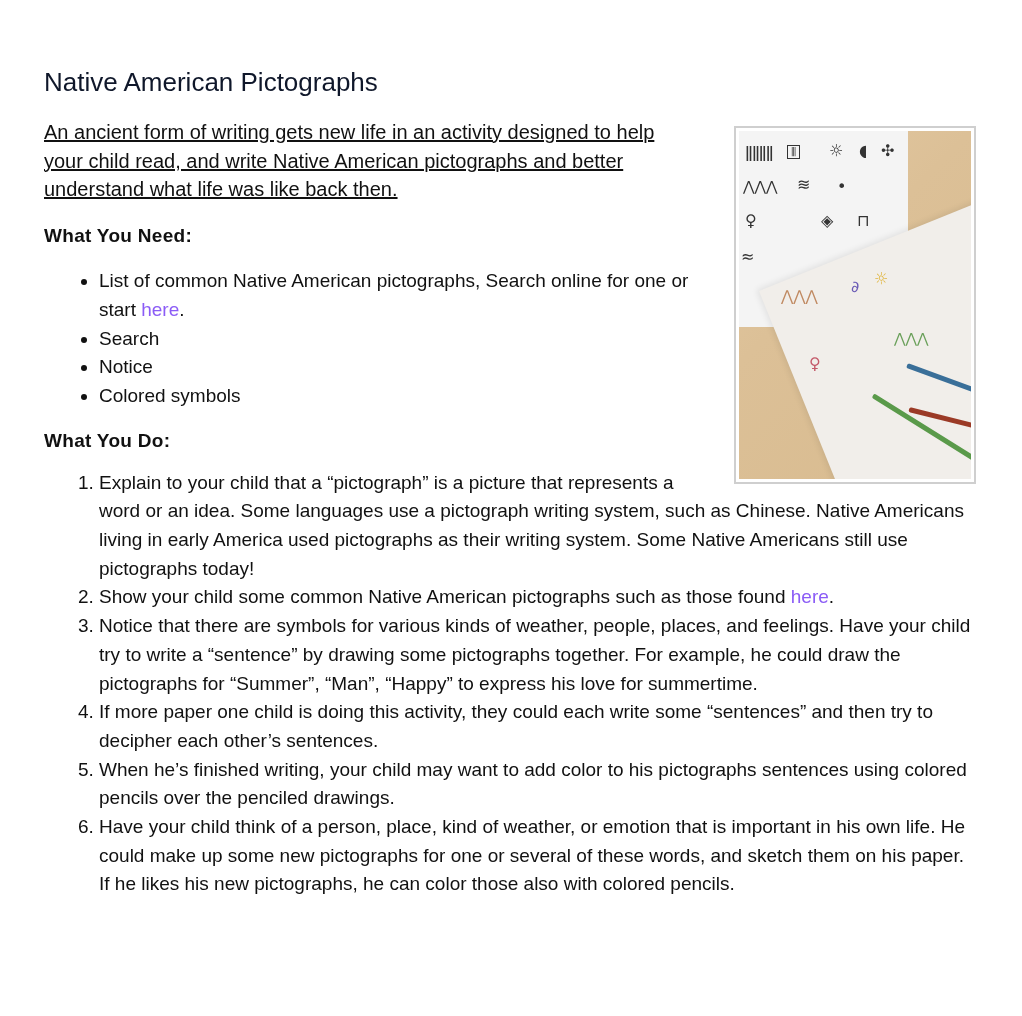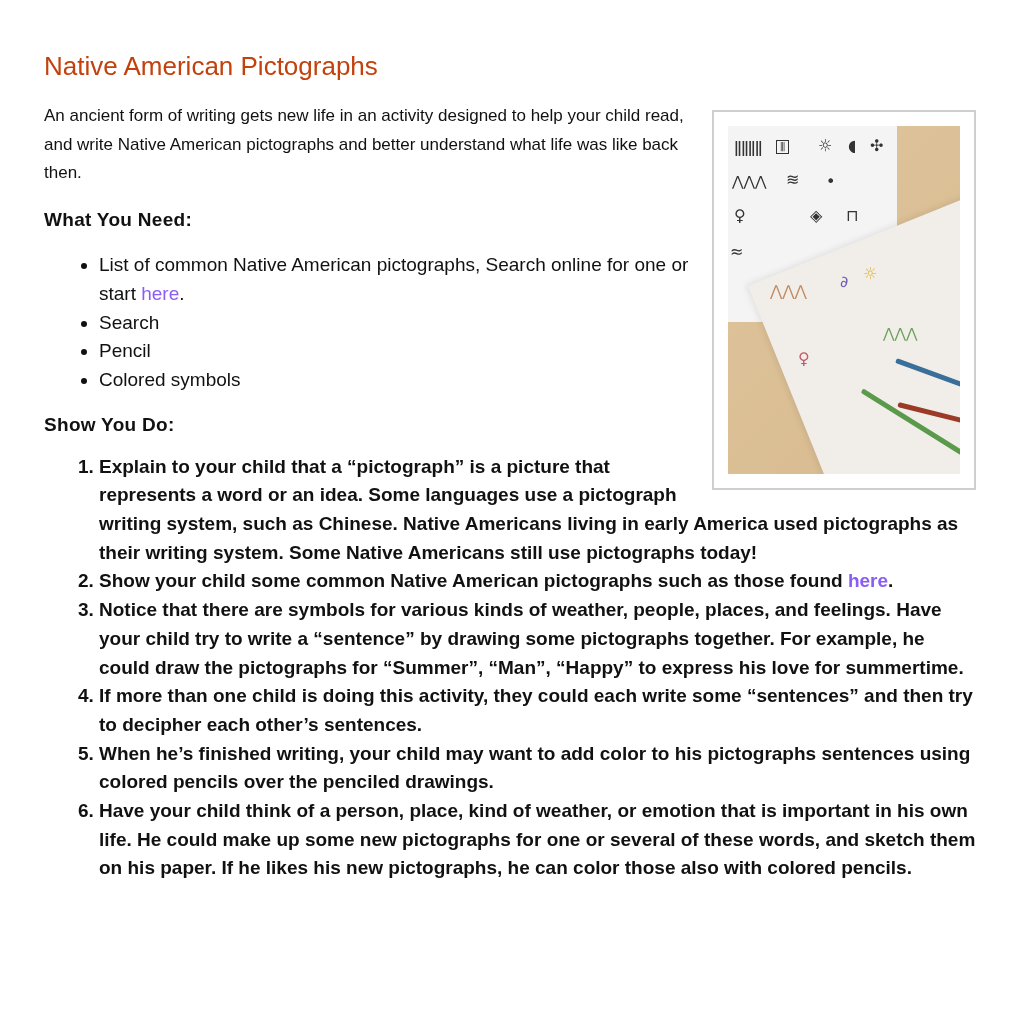--- a/index.html
+++ b/index.html
@@ -18,39 +18,40 @@
     .page {
       position: absolute;
       left: 44px;
       top: 48px;
       width: 932px;
     }
     h1 {
       font-family: "Liberation Sans", sans-serif;
       font-weight: normal;
       font-size: 26px;
-      margin: 0 0 18px 0;
+      margin: 16px 0 18px 0;
       line-height: 36px;
-      color: #c2410c;
+      color: #0f172a;
     }
     .float-img {
       float: right;
       width: 232px;
       height: 348px;
       border: 2px solid #cfcfcf;
-      padding: 14px;
+      padding: 3px;
       margin: 8px 0 10px 20px;
       background: #fff;
       box-sizing: content-box;
     }
     p.intro {
-      font-size: 17px;
+      font-size: 20px;
       line-height: 28.7px;
       margin: 8px 0 18px 0;
       width: 640px;
+      text-decoration: underline;
     }
     h3 {
       font-size: 19px;
       font-weight: bold;
       margin: 12px 0 17px 0;
       line-height: 28px;
       letter-spacing: 0.3px;
     }
     ul.needs {
       margin: 0 0 16px 0;
@@ -59,21 +60,20 @@
       line-height: 28.7px;
       list-style: disc;
     }
     ul.needs li { padding-left: 0; }
     ol.steps {
       margin: 14px 0 0 0;
       padding-left: 55px;
       font-size: 19px;
       line-height: 28.7px;
       width: 877px;
-      font-weight: bold;
     }
     a.here {
       color: #8b5cf6;
       text-decoration: none;
     }
     
     .photo {
       position: relative;
       width: 232px;
       height: 348px;
@@ -143,26 +143,26 @@
       <div class="pencil" style="left:134px;top:262px;width:120px;background:#5a9a4a;transform:rotate(32deg);"></div>
     </div>
   </div>
 
   <p class="intro">An ancient form of writing gets new life in an activity designed to help your child read, and write Native American pictographs and better understand what life was like back then.</p>
 
   <h3>What You Need:</h3>
   <ul class="needs">
     <li><span>List of common Native American pictographs, Search online for one or start </span><a class="here" href="#">here</a><span>.</span></li>
     <li><span>Search</span></li>
-    <li><span>Pencil</span></li>
+    <li><span>Notice</span></li>
     <li><span>Colored symbols</span></li>
   </ul>
 
-  <h3 style="margin-bottom:0;">Show You Do:</h3>
+  <h3 style="margin-bottom:0;">What You Do:</h3>
   <ol class="steps">
     <li><span>Explain to your child that a “pictograph” is a picture that represents a word or an idea. Some languages use a pictograph writing system, such as Chinese. Native Americans living in early America used pictographs as their writing system. Some Native Americans still use pictographs today!</span></li>
     <li><span>Show your child some common Native American pictographs such as those found </span><a class="here" href="#">here</a><span>.</span></li>
     <li><span>Notice that there are symbols for various kinds of weather, people, places, and feelings. Have your child try to write a “sentence” by drawing some pictographs together. For example, he could draw the pictographs for “Summer”, “Man”, “Happy” to express his love for summertime.</span></li>
-    <li><span>If more than one child is doing this activity, they could each write some “sentences” and then try to decipher each other’s sentences.</span></li>
+    <li><span>If more paper one child is doing this activity, they could each write some “sentences” and then try to decipher each other’s sentences.</span></li>
     <li><span>When he’s finished writing, your child may want to add color to his pictographs sentences using colored pencils over the penciled drawings.</span></li>
     <li><span>Have your child think of a person, place, kind of weather, or emotion that is important in his own life. He could make up some new pictographs for one or several of these words, and sketch them on his paper. If he likes his new pictographs, he can color those also with colored pencils.</span></li>
   </ol>
 </div>
 
 </body></html>

